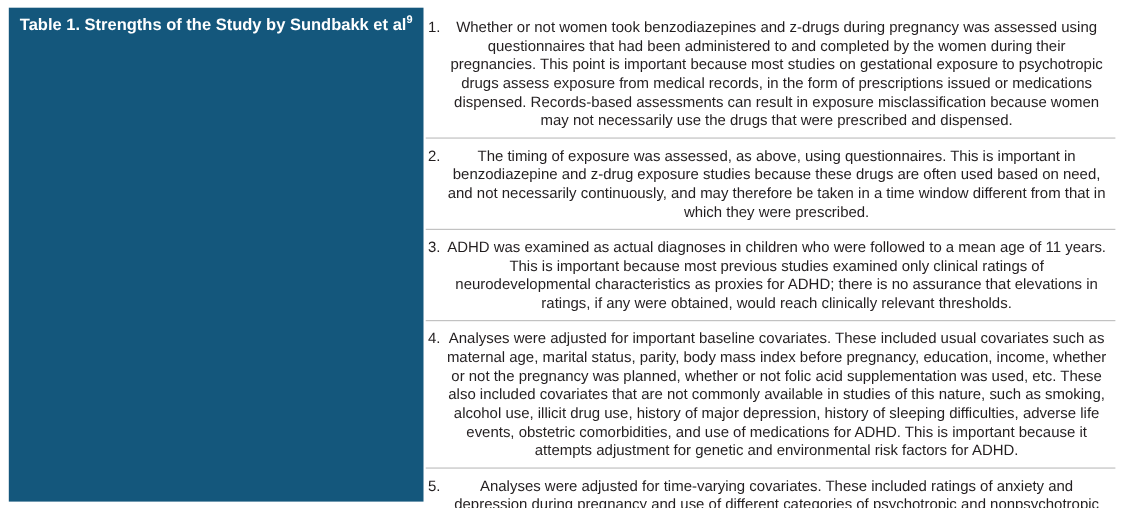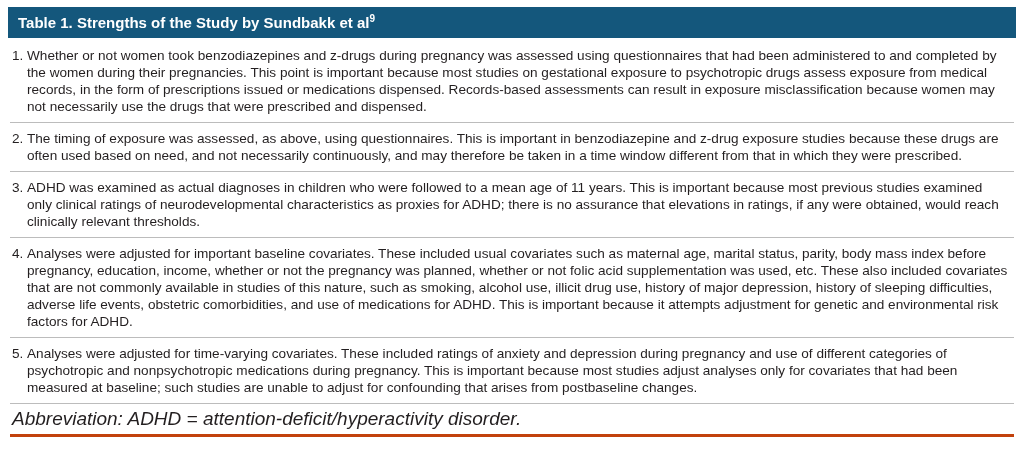--- a/index.html
+++ b/index.html
@@ -11,21 +11,22 @@
   .page {
     width: 1024px;
     height: 462px;
     padding: 7px 8px 6px 8px;
     background: #ffffff;
   }
   .table-wrap {
     width: 100%;
     height: 100%;
     display: flex;
-    flex-direction: column;
+    flex-direction: row;
+    text-align: center;
   }
   .table-header {
     background: #14577c;
     color: #ffffff;
     font-weight: bold;
     font-size: 15px;
     line-height: 1;
     padding: 8px 10px 8px 10px;
   }
   .table-header sup {

